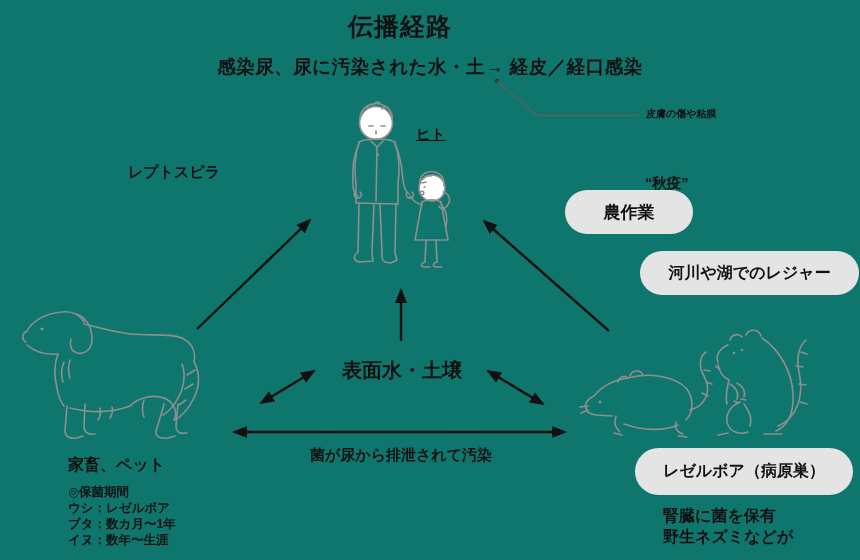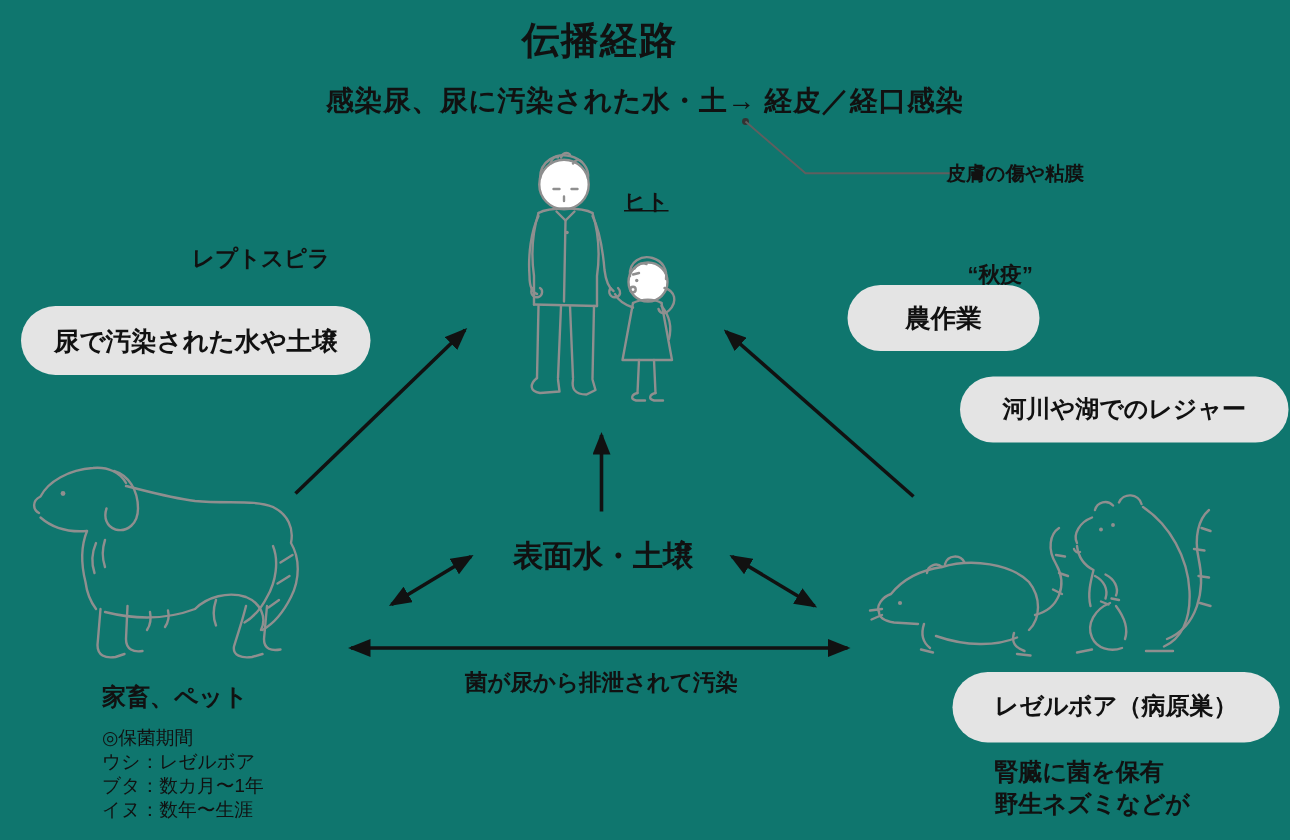--- a/index.html
+++ b/index.html
@@ -13,21 +13,21 @@
   .stage{position:relative;width:860px;height:560px;background:#0f766e;overflow:hidden;}
   .abs{position:absolute;}
   .ttl{font-size:25px;font-weight:700;text-align:center;letter-spacing:1px;}
   .sub{font-size:18.5px;font-weight:700;text-align:center;letter-spacing:.5px;}
   .lbl{font-weight:700;white-space:nowrap;}
   .badge{
     position:absolute;background:var(--badge-bg);border-radius:24px;
     display:flex;align-items:center;justify-content:center;
     font-weight:700;color:var(--text);white-space:nowrap;
   }
-  .small-list{font-size:12.5px;font-weight:400;line-height:16px;white-space:nowrap;}
+  .small-list{font-size:12.5px;font-weight:700;line-height:16px;white-space:nowrap;}
   .overlay{position:absolute;left:0;top:0;pointer-events:none;}
   svg{display:block;}
   .art{stroke:var(--line-art);fill:none;stroke-width:1.6;stroke-linecap:round;stroke-linejoin:round;}
   .art-fill{fill:var(--line-art);stroke:none;}
   .arrow-line{stroke:var(--arrow);stroke-width:2.4;}
   .callout-line{stroke:#5f5f5f;stroke-width:1.3;fill:none;}
 </style>
 </head>
 <body>
 
@@ -47,21 +47,21 @@
     <line class="arrow-line" x1="401" y1="341" x2="401" y2="290" marker-end="url(#ah)"></line>
     <line class="arrow-line" x1="261" y1="403" x2="314" y2="371" marker-start="url(#ah)" marker-end="url(#ah)"></line>
     <line class="arrow-line" x1="488" y1="371" x2="543" y2="404" marker-start="url(#ah)" marker-end="url(#ah)"></line>
     <line class="arrow-line" x1="234" y1="432" x2="565" y2="432" marker-start="url(#ah)" marker-end="url(#ah)"></line>
     <g>
       <circle cx="497" cy="81" r="2.3" fill="#333333"></circle>
       <path class="callout-line" d="M497,81 L537,115.5 L639,115.5"></path>
     </g>
   </svg>
 
-  <div class="abs lbl" style="left:631px;top:107px;font-size:13px;">皮膚の傷や粘膜</div>
+  <div class="abs lbl" style="left:646px;top:107px;font-size:10px;">皮膚の傷や粘膜</div>
 
   <svg class="abs" style="left:325px;top:100px;" width="140" height="180" viewBox="0 0 140 180">
     <g class="art" stroke-width="1.4">
       <circle cx="51" cy="23" r="16.5" fill="#ffffff"></circle>
       <path d="M35,19 C35,7 46,2 55,4 C63,6 68,12 67,19"></path>
       <path d="M42,9 c1,-4 3,-5 5,-4 M49,5 c1,-3 4,-4 6,-2 M57,9 c2,-3 4,-3 6,-1"></path>
       <path d="M44,26 l4,0 M56,26 l4,0 M51,31 l0,3"></path>
       <path d="M34,42 C41,38 63,38 70,42"></path>
       <path d="M34,42 C30,55 29,70 31,84 L31,103"></path>
       <path d="M70,42 C74,55 75,70 73,84 L73,104"></path>
@@ -143,23 +143,20 @@
       <path d="M150,107 l-10,2 M186,108 l18,0"></path>
       <path d="M200,100 C220,92 226,68 221,46 C218,32 221,20 228,14"></path>
       <path d="M221,58 l7,1 M218,40 l7,1 M223,26 l6,2 M222,76 l7,2"></path>
     </g>
   </svg>
 
   <div class="abs lbl" style="left:416px;top:125px;font-size:14.5px;text-decoration:underline;">ヒト</div>
 
   <div class="abs lbl" style="left:128px;top:163px;font-size:15px;">レプトスピラ</div>
 
-  <div class="badge" style="left:14px;top:204px;width:233px;height:46px;font-size:17px;">
-    <span>尿で汚染された水や土壌</span>
-  </div>
 
   <div class="abs lbl" style="left:645px;top:174px;font-size:14.5px;">“秋疫”</div>
 
   <div class="badge" style="left:565px;top:190px;width:128px;height:44px;font-size:17px;">
     <span>農作業</span>
   </div>
 
   <div class="badge" style="left:640px;top:251px;width:219px;height:44px;font-size:16px;">
     <span>河川や湖でのレジャー</span>
   </div>

